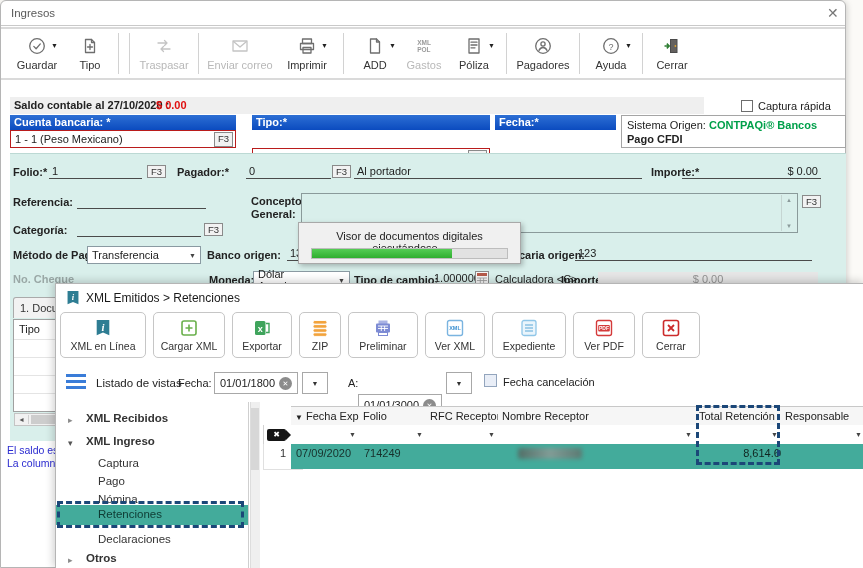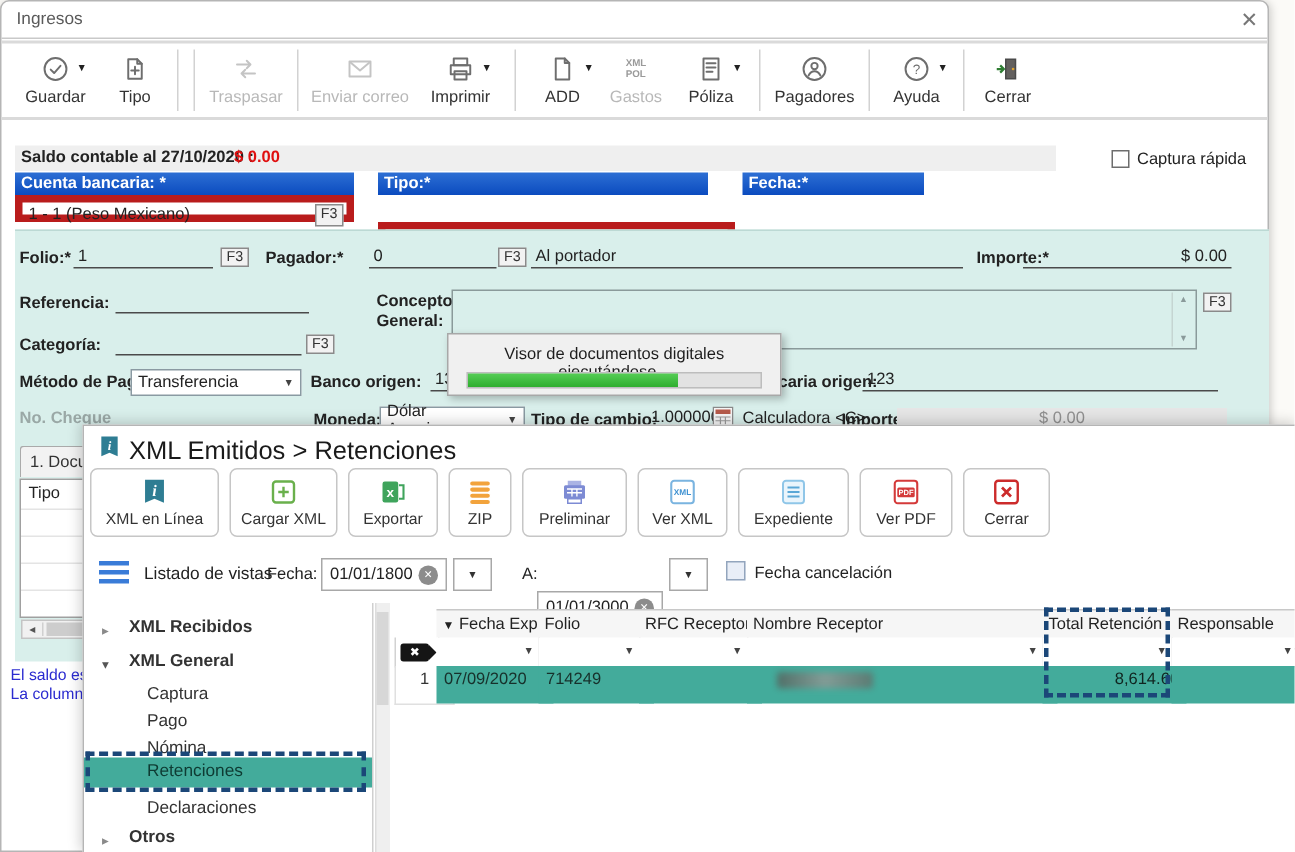--- a/index.html
+++ b/index.html
@@ -25,21 +25,21 @@
   .icon-stroke{stroke:#6e6e6e;fill:none;stroke-width:1.3;stroke-linecap:round;stroke-linejoin:round}
   .disabled .icon-stroke{stroke:#c4c4c4}
   .xmlpol{font-size:6.5px;font-weight:bold;color:#9a9a9a;line-height:7px;text-align:left}
   
   #saldo-bar{left:9px;top:96px;width:694px;height:17px;background:#efefef}
   .red{color:#e01010}
   .cb{width:12px;height:12px;border:1px solid #6d6d6d;background:#fff}
   
   .bluebar{height:15px;background:linear-gradient(#2d6fd4,#0b4bbf);color:#fff;font-weight:bold;
            padding:1px 4px;font-size:11px}
-  .valbox{height:18px;background:#fff;border:5px solid #b91c1c;padding:2px 4px;position:relative}
+  .valbox{height:18px;background:#fff;border:1px solid #b91c1c;padding:2px 4px;position:relative}
   .f3{font-size:9.5px;border:1px solid #8a8a8a;background:#f2f2f2;padding:0 3px;height:13px;line-height:12px;color:#333}
   .f3.inbox{position:absolute;right:2px;top:1px}
   #origen-box{left:620px;top:114px;width:225px;height:33px;border:1px solid #a5a5a5;background:#fff;padding:2px 5px;line-height:14px}
   .green{color:#00a04a;font-weight:bold}
   
   #cyan-panel{left:9px;top:152px;width:836px;height:288px;background:#d9efeb;border-top:1px solid #bcd9d4}
   .uline{border-bottom:1px solid #4a4a4a;height:15px;padding:1px 3px}
   .combo{background:#fff;border:1px solid #8a9aa2;height:18px;display:flex;align-items:center;
          justify-content:space-between;padding:0 4px;font-size:11px}
   .combo .arr{font-size:7px;color:#444}
@@ -59,21 +59,21 @@
   .note{color:#2b2bd0;font-size:10.5px}
   
   #toast{left:298px;top:222px;width:223px;height:42px;background:#f0f0f0;border:1px solid #a8a8a8;
          box-shadow:2px 2px 5px rgba(0,0,0,.25);z-index:5}
   #toast .msg{position:absolute;left:0;right:0;top:7px;text-align:center;color:#1d1d1d}
   #progress-track{position:absolute;left:12px;right:12px;top:25px;height:9px;background:#e2e2e2;border:1px solid #bdbdbd}
   #progress-fill{height:100%;background:linear-gradient(#55cd55,#2fae2f);width:72%}
   
   #dialog{left:55px;top:283px;width:810px;height:286px;background:#fff;border:1px solid #b5b5b5;
           box-shadow:-2px -2px 8px rgba(0,0,0,.18);z-index:10}
-  #dlg-title{left:30px;top:7px;font-size:17px;color:#1a1a1a}
+  #dlg-title{left:30px;top:7px;font-size:12px;color:#1a1a1a}
   #dlg-toolbar{left:4px;top:28px;height:46px;display:flex;gap:7px;align-items:stretch}
   .dbtn{border:1px solid #c6c6c6;border-radius:5px;background:#fff;display:flex;flex-direction:column;
         align-items:center;justify-content:center;gap:3px;font-size:10.5px;color:#333;flex:none;position:relative}
   .hamburger div{width:20px;height:2.5px;background:#3a7cd8;margin-bottom:3.5px}
   .dinput{background:#fff;border:1px solid #a8a8a8;height:22px;position:relative;font-size:11px}
   .dinput .val{position:absolute;left:5px;top:4px}
   .clear-dot{position:absolute;right:5px;top:4px;width:13px;height:13px;border-radius:50%;background:#8c8c8c;
              color:#fff;font-size:7px;text-align:center;line-height:13px}
   .ddbtn{background:#fff;border:1px solid #a8a8a8;height:22px;width:26px;text-align:center;font-size:7px;line-height:22px;color:#333}
   .cb2{width:13px;height:13px;border:1px solid #93a5bd;background:#e9eef7}
@@ -229,29 +229,34 @@
     <span class="a bold red" style="left:146px;top:2px">$ 0.00</span>
   </div>
   <span class="a cb" style="left:740px;top:99px"></span>
   <span class="a" style="left:757px;top:99px">Captura rápida</span>
 
   <div class="a bluebar" style="left:9px;top:114px;width:226px">Cuenta bancaria: *</div>
   <div class="a valbox" style="left:9px;top:129px;width:226px">
     <span>1 - 1 (Peso Mexicano)</span>
     <span class="f3 inbox">F3</span>
   </div>
-  <div class="a bluebar" style="left:251px;top:114px;width:220px">Tipo:*</div>
+  <div class="a bluebar" style="left:251px;top:114px;width:238px">Tipo:*</div>
   <div class="a valbox" style="left:251px;top:129px;width:238px">
     <span>42 - Ingreso bancario</span>
     <span class="f3 inbox">F3</span>
   </div>
   <div class="a bluebar" style="left:494px;top:114px;width:121px">Fecha:*</div>
   <div class="a valbox" style="left:494px;top:129px;width:121px;text-align:center">
     <span>27/10/20</span>
     <span class="f3 inbox">F3</span>
+  </div>
+  <div class="a" id="origen-box">
+    <span>Sistema Origen:</span>
+    <span class="green">CONTPAQi® Bancos</span><br>
+    <span class="bold">Pago CFDI</span>
   </div>
 
   <div class="a" id="cyan-panel"></div>
 
   <span class="a bold" style="left:12px;top:165px">Folio:*</span>
   <div class="a uline" style="left:48px;top:163px;width:93px"><span>1</span></div>
   <span class="a f3" style="left:146px;top:164px">F3</span>
   <span class="a bold" style="left:176px;top:165px">Pagador:*</span>
   <div class="a uline" style="left:245px;top:163px;width:85px"><span>0</span></div>
   <span class="a f3" style="left:331px;top:164px">F3</span>
@@ -428,21 +433,21 @@
     <span class="clear-dot">✕</span>
   </div>
   <div class="a ddbtn" style="left:390px;top:88px">▼</div>
   <span class="a cb2" style="left:428px;top:90px"></span>
   <span class="a" style="left:447px;top:92px">Fecha cancelación</span>
 
   <div class="a" id="sidebar"></div>
   <span class="a tree-arrow" style="left:12px;top:131px">▸</span>
   <span class="a tree-item bold" style="left:30px;top:128px">XML Recibidos</span>
   <span class="a tree-arrow" style="left:12px;top:154px;color:#555">▾</span>
-  <span class="a tree-item bold" style="left:30px;top:151px">XML General</span>
+  <span class="a tree-item bold" style="left:30px;top:151px">XML Ingreso</span>
   <span class="a tree-item" style="left:42px;top:173px">Captura</span>
   <span class="a tree-item" style="left:42px;top:191px">Pago</span>
   <span class="a tree-item" style="left:42px;top:209px">Nómina</span>
   <div class="a" id="tree-sel-bar"></div>
   <span class="a tree-item" style="left:42px;top:224px;color:#0e3b33">Retenciones</span>
   <div class="a dash-box" style="left:1px;top:217px;width:187px;height:27px"></div>
   <span class="a tree-item" style="left:42px;top:249px">Declaraciones</span>
   <span class="a tree-arrow" style="left:12px;top:271px">▸</span>
   <span class="a tree-item bold" style="left:30px;top:268px">Otros</span>
   <div class="a" id="scrollstrip"></div>

